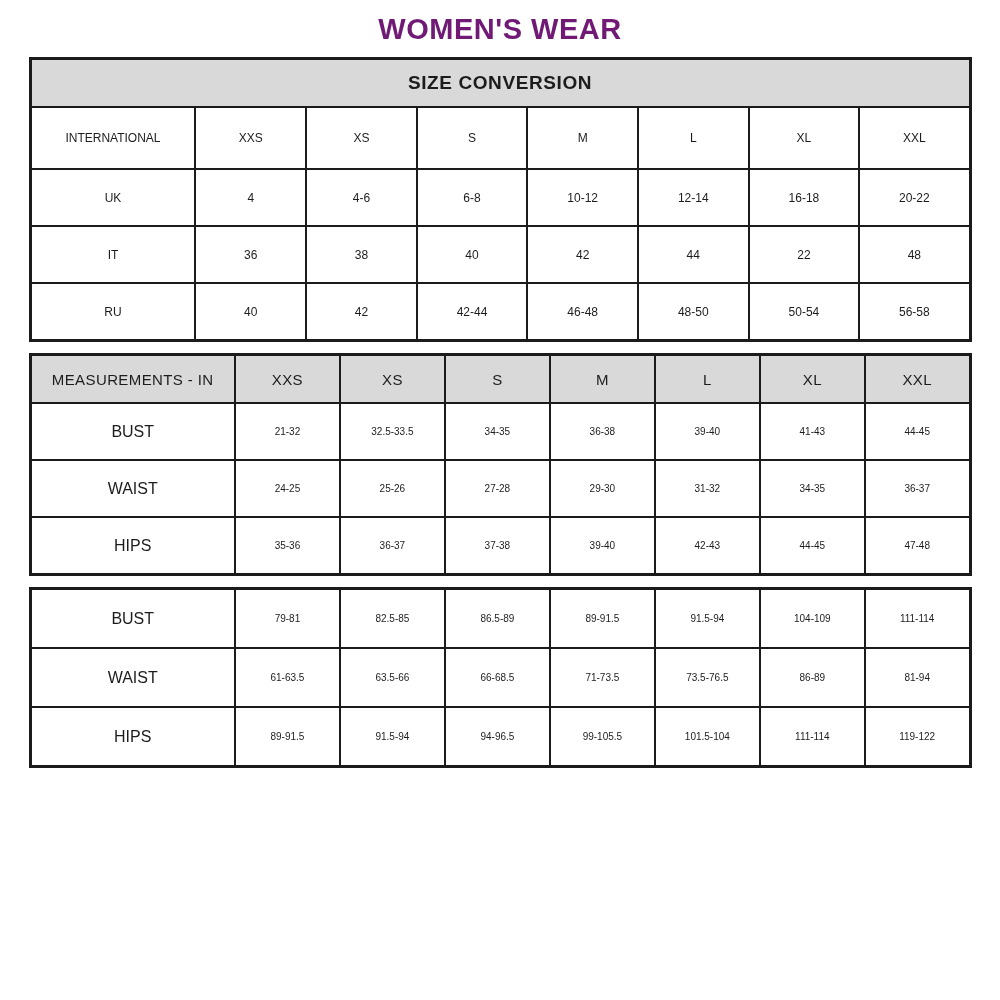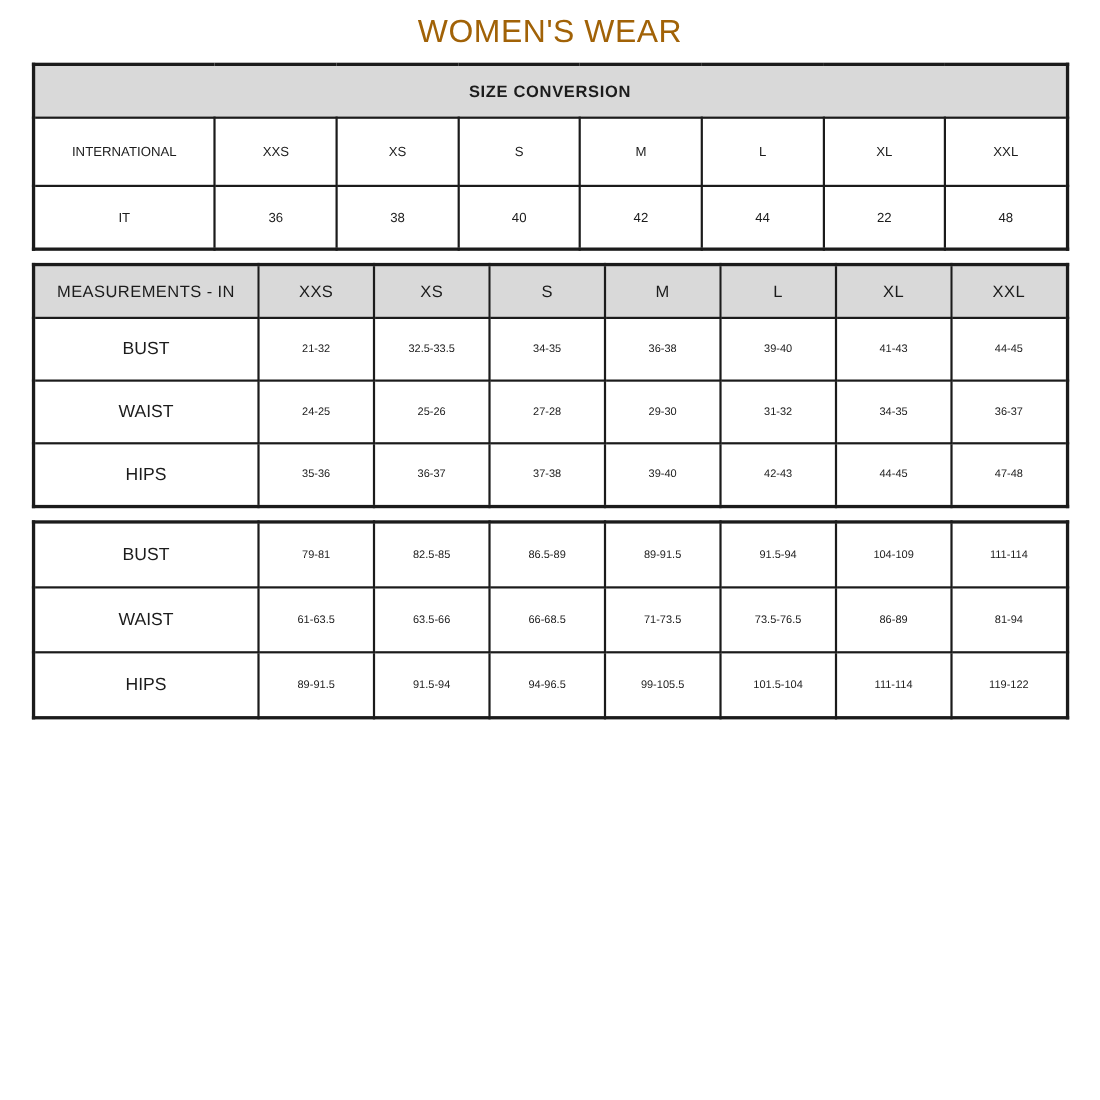--- a/index.html
+++ b/index.html
@@ -6,44 +6,44 @@
   body {
     width: 1000px; height: 1000px;
     background: #ffffff;
     font-family: "Liberation Sans", sans-serif;
     color: #1c1c1c;
     overflow: hidden;
   }
   .page-title {
     text-align: center;
     font-size: 29px;
-    font-weight: normal;
+    font-weight: bold;
     letter-spacing: 0.5px;
     margin: 0;
     padding: 13px 0 11px 0;
-    color: #a16207;
+    color: #701a75;
   }
   table {
     border-collapse: collapse;
     width: 943px;
     margin: 0 auto;
     table-layout: fixed;
   }
   .tbl { border: 3px solid #1b1b1b; }
   td {
     border: 2px solid #1b1b1b;
     text-align: center;
     vertical-align: middle;
     padding: 0 2px;
     overflow: hidden;
   }
   .gray { background: #d9d9d9; }
   
   .t1 td { font-size: 12px; height: 55px; }
-  .t1 .title-cell { height: 46px; font-size: 15px; font-weight: bold; letter-spacing: 0.6px; }
+  .t1 .title-cell { height: 46px; font-size: 19px; font-weight: bold; letter-spacing: 0.6px; }
   .t1 .head-row td { height: 60px; }
   
   .t2, .t3 { margin-top: 11px; }
   .t2 .head-row td, .t3 .head-row td {
     font-size: 15px; font-weight: normal; letter-spacing: 0.4px;
   }
   .t2 .head-row td { height: 46px; }
   .t3 .head-row td { height: 56px; }
   .rowlabel { font-size: 16px; }
   .val { font-size: 10px; }
@@ -74,28 +74,48 @@
     <td>INTERNATIONAL</td>
     <td>XXS</td>
     <td>XS</td>
     <td>S</td>
     <td>M</td>
     <td>L</td>
     <td>XL</td>
     <td>XXL</td>
   </tr>
   <tr>
+    <td>UK</td>
+    <td>4</td>
+    <td>4-6</td>
+    <td>6-8</td>
+    <td>10-12</td>
+    <td>12-14</td>
+    <td>16-18</td>
+    <td>20-22</td>
+  </tr>
+  <tr>
     <td>IT</td>
     <td>36</td>
     <td>38</td>
     <td>40</td>
     <td>42</td>
     <td>44</td>
     <td>22</td>
     <td>48</td>
+  </tr>
+  <tr>
+    <td>RU</td>
+    <td>40</td>
+    <td>42</td>
+    <td>42-44</td>
+    <td>46-48</td>
+    <td>48-50</td>
+    <td>50-54</td>
+    <td>56-58</td>
   </tr>
 </tbody>
   </table>
 
 <table class="tbl t2">
   <colgroup>
     <col style="width:21.8%">
     <col style="width:11.17%">
       <col style="width:11.17%">
       <col style="width:11.17%">

